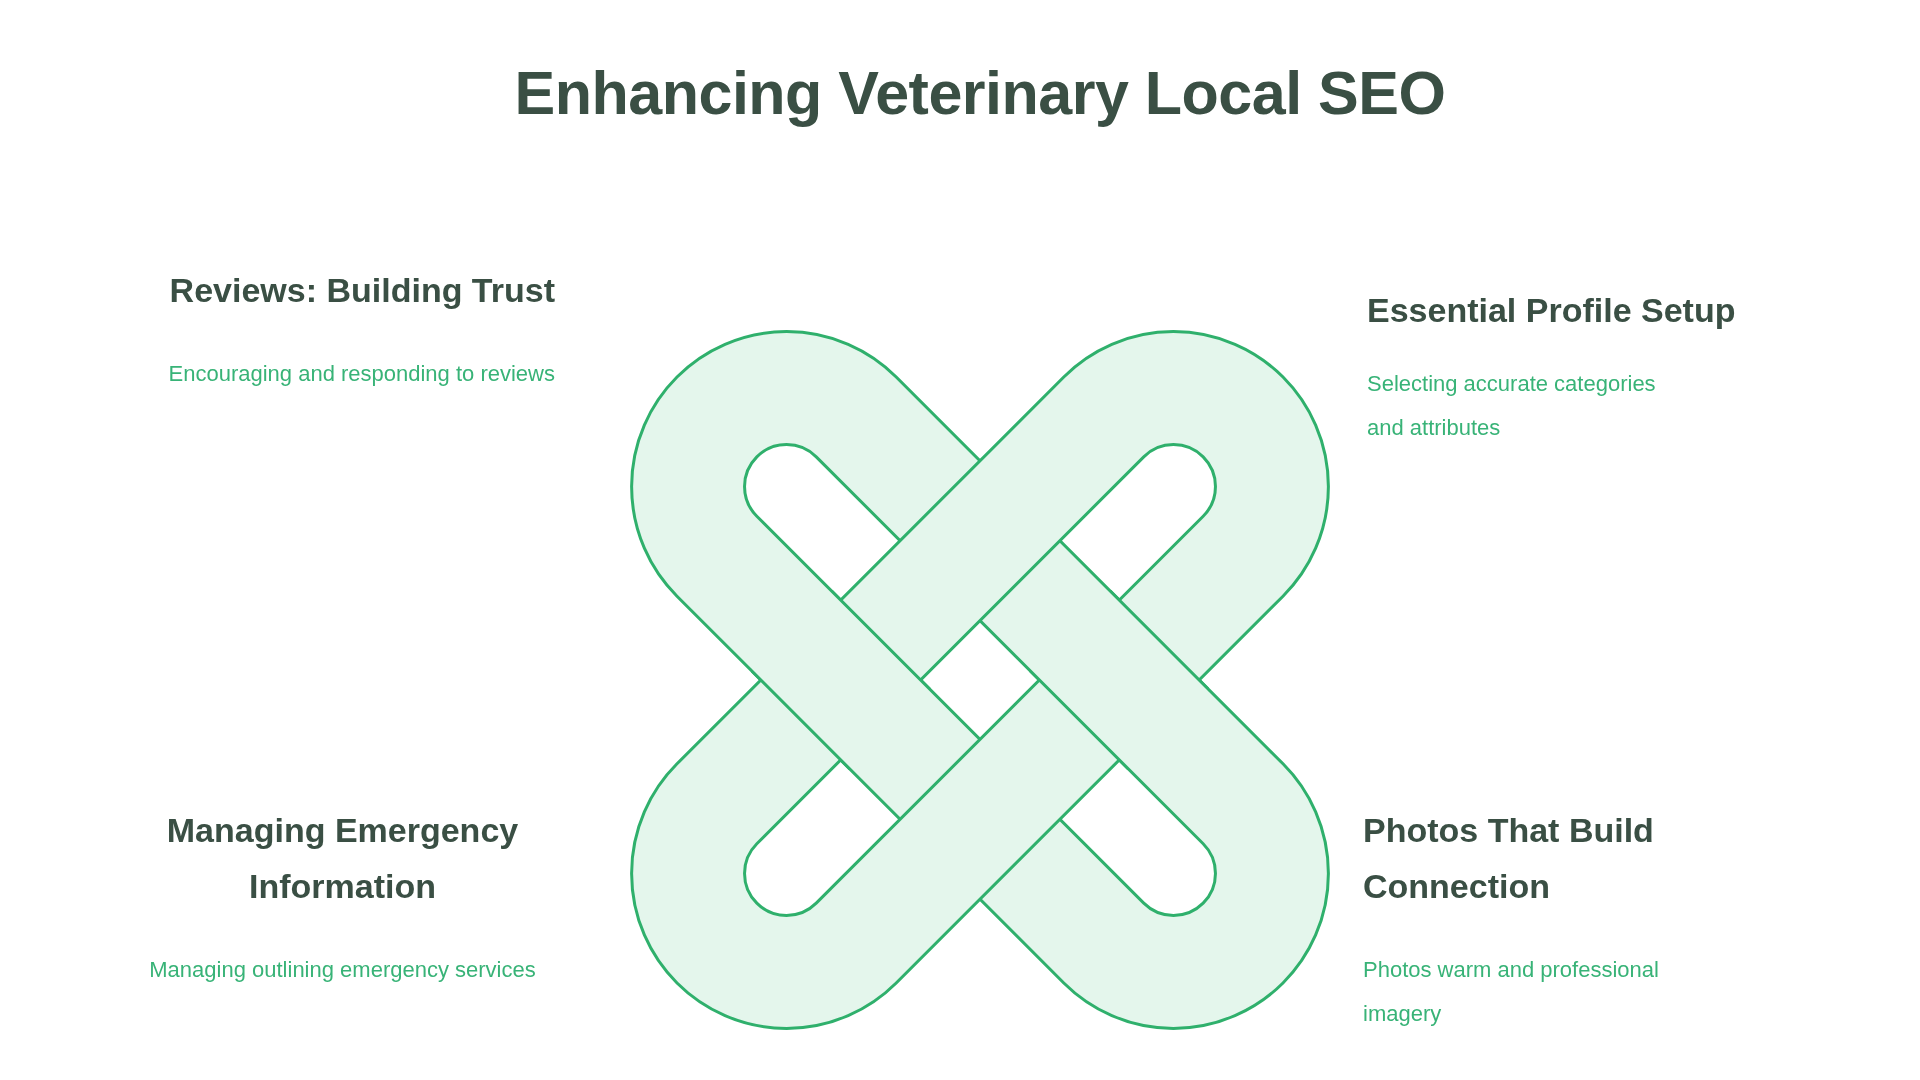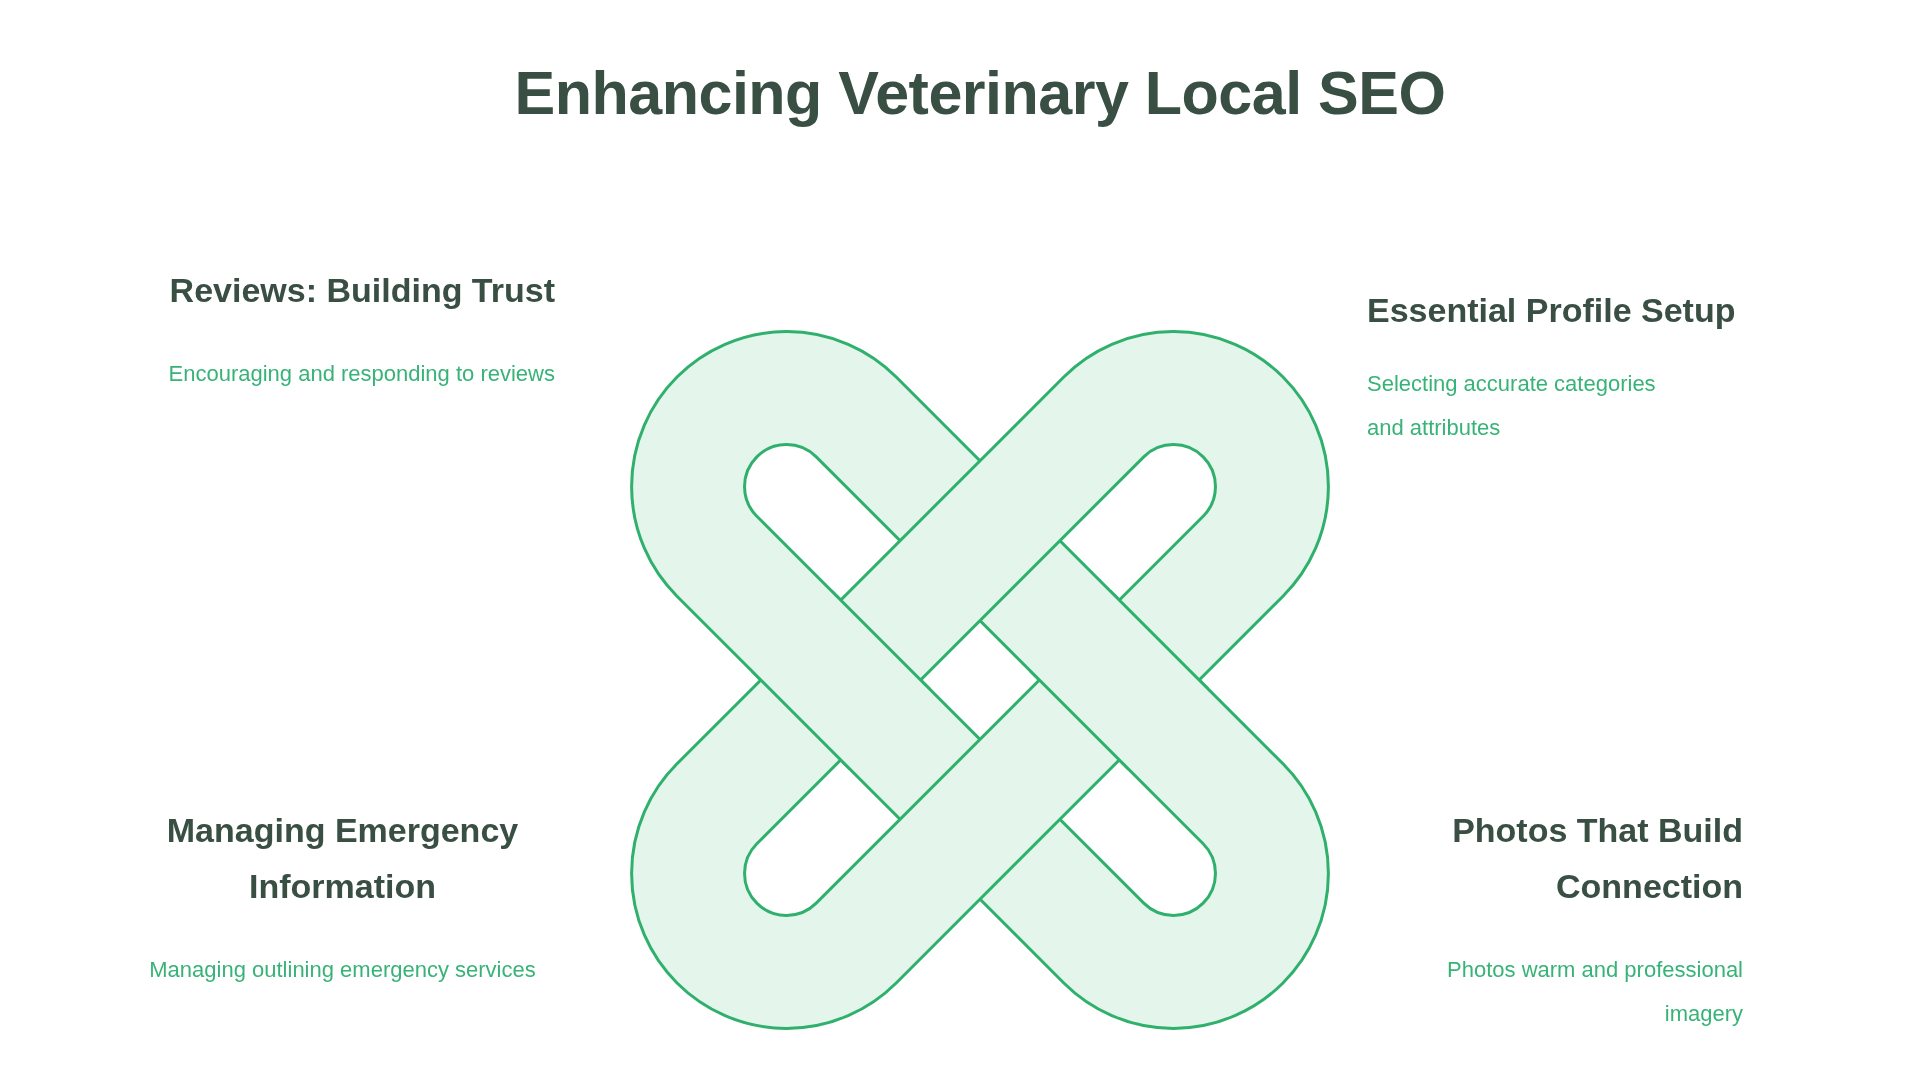--- a/index.html
+++ b/index.html
@@ -36,21 +36,21 @@
   .block .sub{
     font-size:22px;
     line-height:44px;
     font-weight:400;
     color:var(--green-text);
     margin-top:34px;
   }
   .tl{left:130px; top:262px; width:425px; text-align:right;}
   .tr{left:1367px; top:282px; width:330px; text-align:left;}
   .bl{left:130px; top:802px; width:425px; text-align:center;}
-  .br{left:1363px; top:802px; width:380px; text-align:right;}
+  .br{left:1363px; top:802px; width:380px; text-align:left;}
   .tr .h{white-space:nowrap;}
   .tr .sub{margin-top:24px;}
   .knot{
     position:absolute;
     left:630px; top:330px;
     width:700px; height:700px;
   }
   .knot path{
     fill:var(--knot-fill);
     stroke:var(--knot-stroke);

